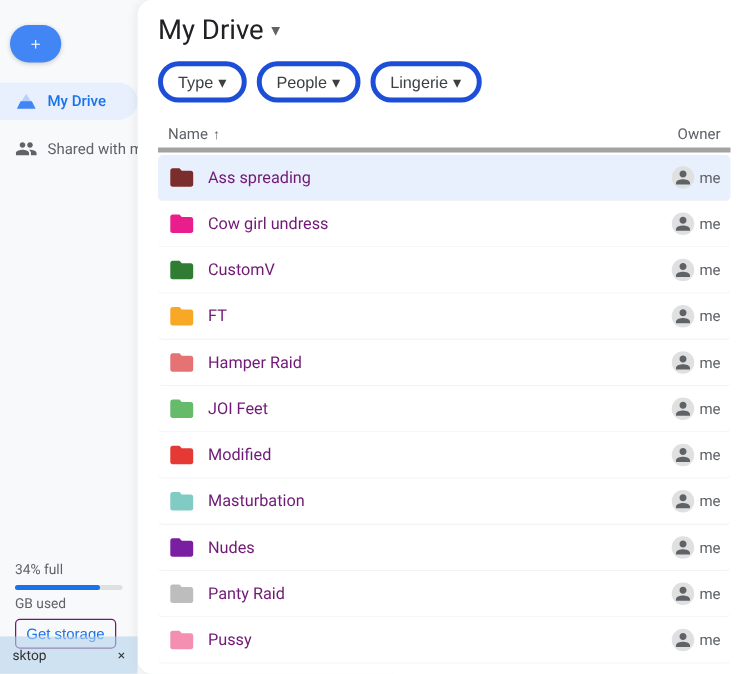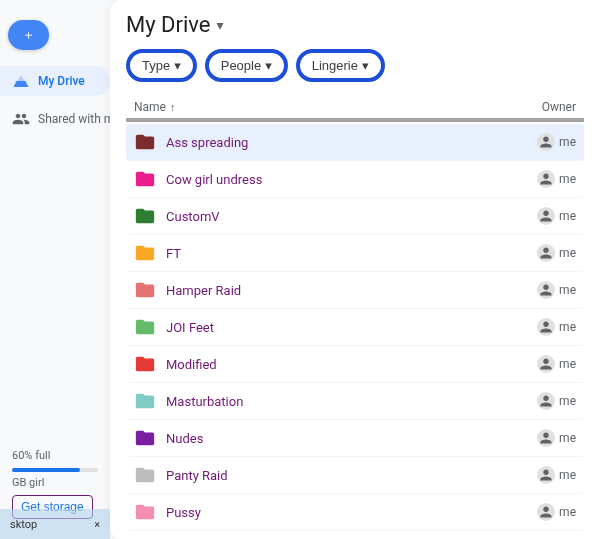--- a/index.html
+++ b/index.html
@@ -209,25 +209,25 @@
   </div>
 
   <div class="sidebar-item" style="margin-top:4px;">
     <svg class="sidebar-icon" viewBox="0 0 24 24" fill="#5f6368">
       <path d="M16 11c1.66 0 3-1.34 3-3s-1.34-3-3-3-3 1.34-3 3 1.34 3 3 3zm-8 0c1.66 0 3-1.34 3-3S9.66 5 8 5 5 6.34 5 8s1.34 3 3 3zm0 2c-2.33 0-7 1.17-7 3.5V19h14v-2.5c0-2.33-4.67-3.5-7-3.5zm8 0c-.29 0-.62.02-.97.05 1.16.84 1.97 1.97 1.97 3.45V19h6v-2.5c0-2.33-4.67-3.5-7-3.5z"></path>
     </svg>
     <span style="font-size:12px; color:#5f6368;">Shared with me</span>
   </div>
 
   <div class="storage-section">
-    <div>60% full</div>
+    <div>34% full</div>
     <div class="storage-bar-bg">
       <div class="storage-bar-fill"></div>
     </div>
-    <div>GB girl</div>
+    <div>GB used</div>
     <button class="storage-btn">Get storage</button>
   </div>
 </div>
 
 <div class="main">
 
   <div class="header-title">
     <span class="title-text">My Drive</span>
     <span class="title-arrow">▾</span>
   </div>

